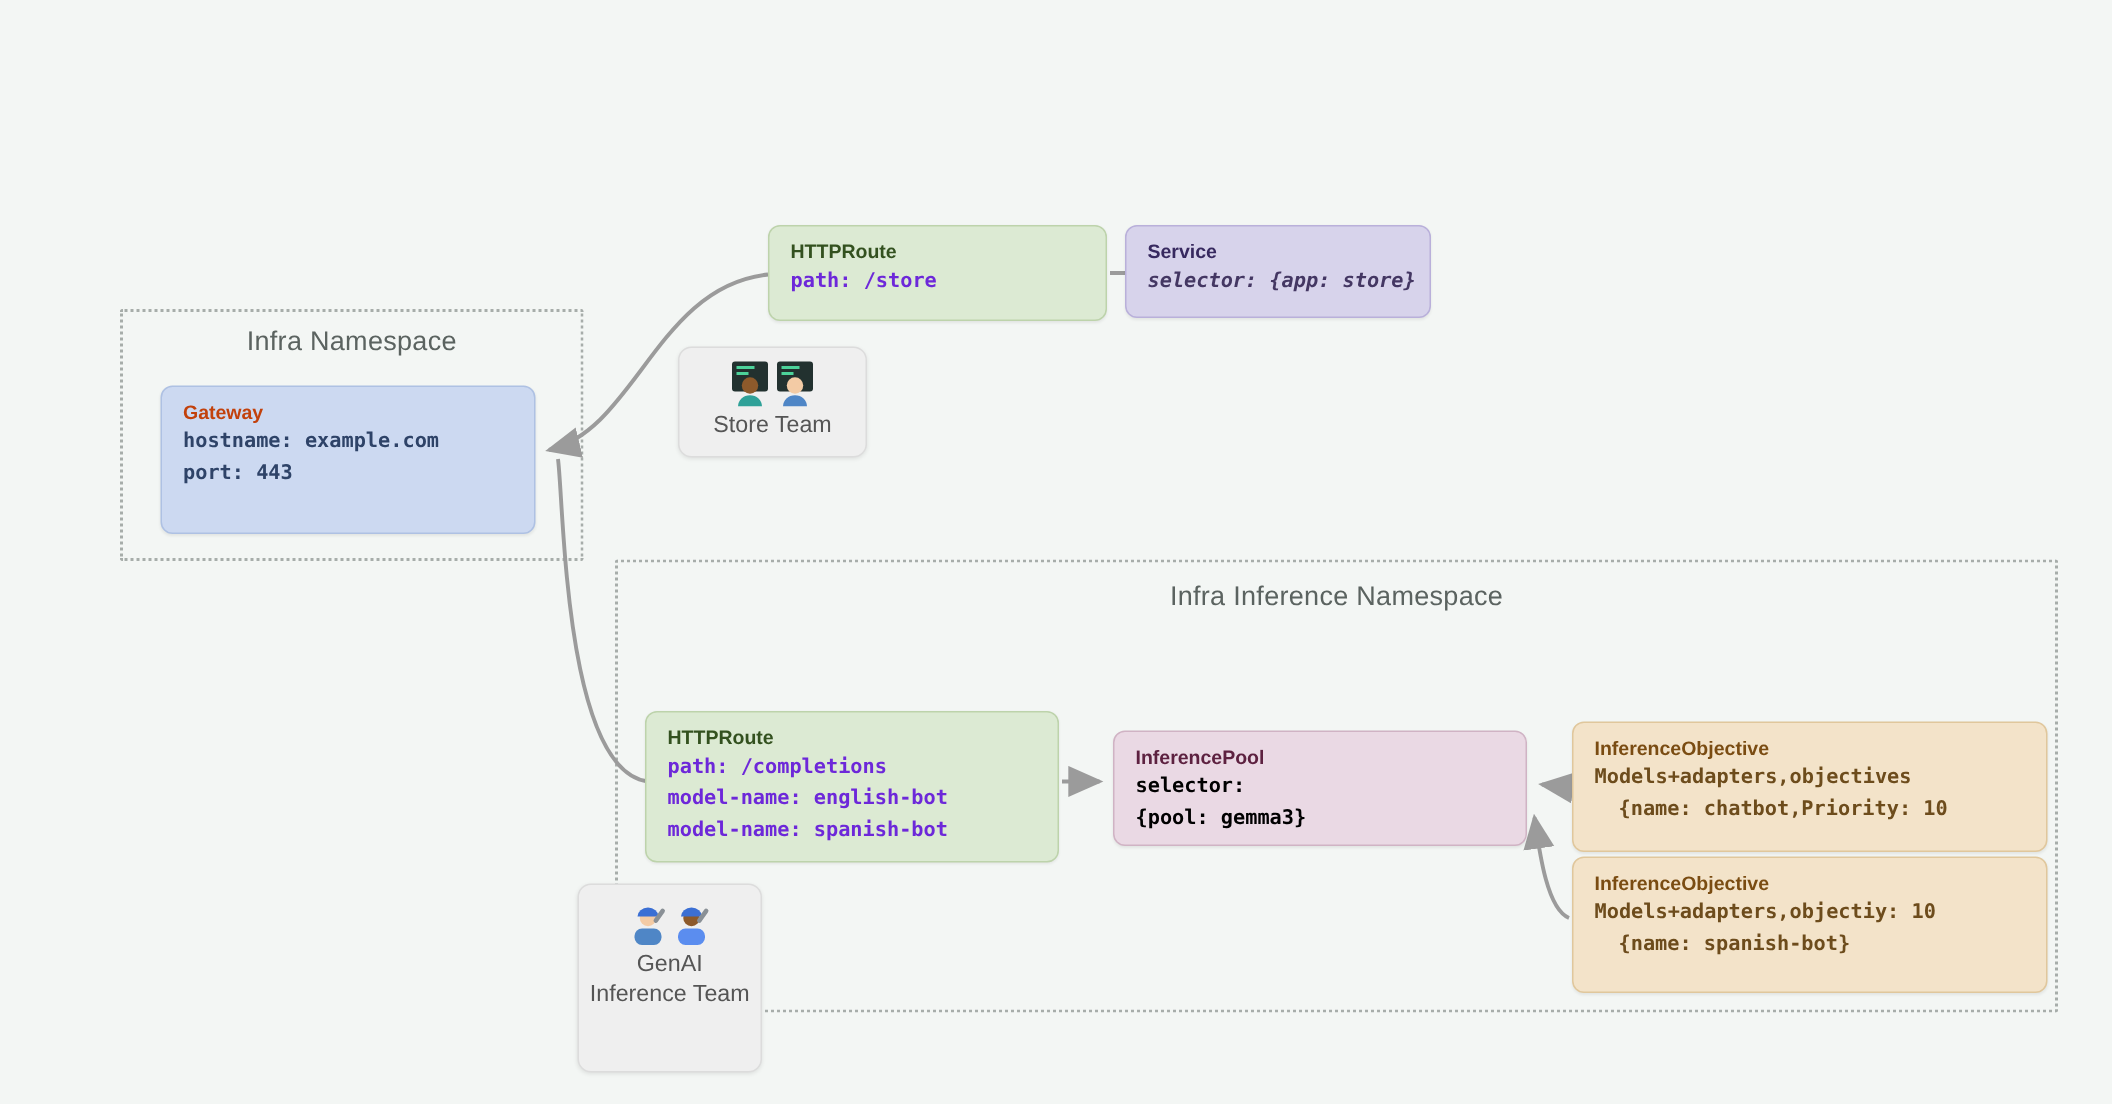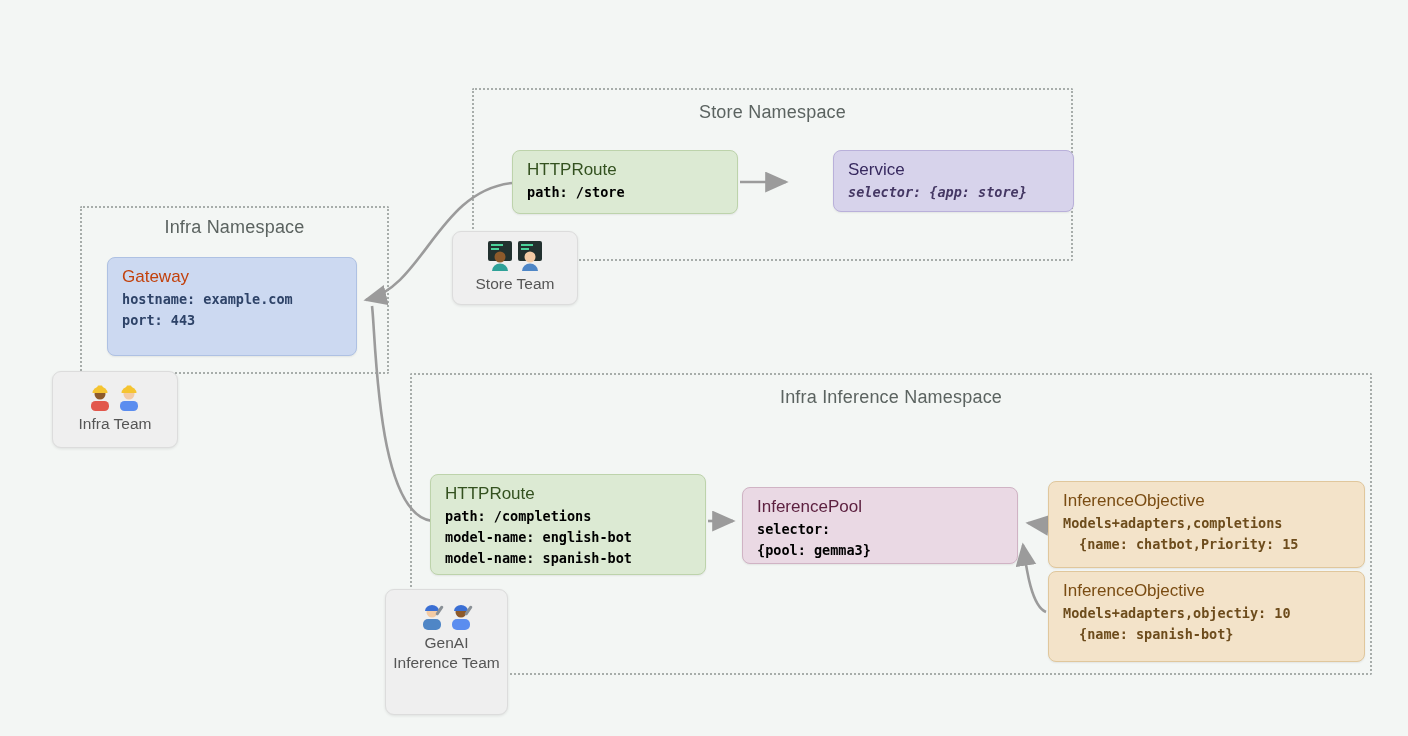--- a/index.html
+++ b/index.html
@@ -4,32 +4,32 @@
 <style>
   html,body{margin:0;padding:0;}
   body{font-family:"Liberation Sans",sans-serif;background:#eef1ef;}
   #canvas{position:relative;width:1408px;height:736px;background:#f3f6f4;overflow:hidden;}
 
   .ns{position:absolute;border:2px dotted #a7adaa;background:transparent;border-radius:2px;}
   .ns-title{position:absolute;left:0;right:0;text-align:center;color:#5b6360;font-size:18px;letter-spacing:.2px;}
 
   .box{position:absolute;border-radius:8px;padding:9px 14px;box-sizing:border-box;
        box-shadow:0 1px 2px rgba(0,0,0,0.07);}
-  .box .title{font-weight:400;font-size:17px;margin-bottom:2px;}
+  .box .title{font-weight:700;font-size:13px;margin-bottom:2px;}
   .box .code{font-family:"DejaVu Sans Mono","Liberation Mono",monospace;
              font-size:13.5px;font-weight:700;line-height:1.55;white-space:nowrap;}
   .indent{padding-left:16px;}
 
   .gateway{background:#ccd9f1;border:1px solid #aec1e3;}
   .gateway .title{color:#c2410c;}
   .gateway .code{color:#2e4368;}
 
   .httproute{background:#dcead3;border:1px solid #bdd3ab;}
   .httproute .title{color:#33511f;}
-  .httproute .code{color:#000000;}
+  .httproute .code{color:#6d28d9;}
 
   .service{background:#d7d3eb;border:1px solid #b9b0da;}
   .service .title{color:#37295f;}
   .service .code{color:#443763;font-style:italic;}
 
   .pool{background:#ead9e4;border:1px solid #d0b3c4;}
   .pool .title{color:#5d2140;}
   .pool .code{color:#000000;}
 
   .objective{background:#f3e3c9;border:1px solid #e0c79c;}
@@ -47,23 +47,20 @@
 </style>
 </head>
 <body>
 
 <div id="canvas">
 
   <div class="ns" style="left:80px;top:206px;width:305px;height:164px;">
     <div class="ns-title" style="top:9px;">Infra Namespace</div>
   </div>
 
-  <div class="ns" style="left:472px;top:88px;width:597px;height:169px;">
-    <div class="ns-title" style="top:12px;">Store Namespace</div>
-  </div>
 
   <div class="ns" style="left:410px;top:373px;width:958px;height:298px;">
     <div class="ns-title" style="top:12px;">Infra Inference Namespace</div>
   </div>
 
   <svg class="arrows" width="1408" height="736" viewBox="0 0 1408 736">
     <defs>
       <marker id="ah" markerWidth="10" markerHeight="9" refX="8" refY="4" orient="auto">
         <path d="M0,0 L9,4 L0,8 z" fill="#9b9b9b"></path>
       </marker>
@@ -80,65 +77,50 @@
     <div class="title">Gateway</div>
     <div class="code">hostname: example.com</div>
     <div class="code">port: 443</div>
   </div>
 
   <div class="box httproute" style="left:512px;top:150px;width:226px;height:64px;">
     <div class="title">HTTPRoute</div>
     <div class="code">path: /store</div>
   </div>
 
-  <div class="box service" style="left:833px;top:150px;width:241px;height:62px;">
+  <div class="box service" style="left:750px;top:150px;width:204px;height:62px;">
     <div class="title">Service</div>
     <div class="code">selector: {app: store}</div>
   </div>
 
   <div class="box httproute" style="left:430px;top:474px;width:276px;height:101px;">
     <div class="title">HTTPRoute</div>
     <div class="code">path: /completions</div>
     <div class="code">model-name: english-bot</div>
     <div class="code">model-name: spanish-bot</div>
   </div>
 
   <div class="box pool" style="left:742px;top:487px;width:276px;height:77px;">
     <div class="title">InferencePool</div>
     <div class="code">selector:</div>
     <div class="code">{pool: gemma3}</div>
   </div>
 
   <div class="box objective" style="left:1048px;top:481px;width:317px;height:87px;">
     <div class="title">InferenceObjective</div>
-    <div class="code">Models+adapters,completions</div>
-    <div class="code indent">{name: chatbot,Priority: 15</div>
+    <div class="code">Models+adapters,objectives</div>
+    <div class="code indent">{name: chatbot,Priority: 10</div>
   </div>
 
   <div class="box objective" style="left:1048px;top:571px;width:317px;height:91px;">
     <div class="title">InferenceObjective</div>
     <div class="code">Models+adapters,objectiy: 10</div>
     <div class="code indent">{name: spanish-bot}</div>
   </div>
 
-  <div class="team" style="left:52px;top:371px;width:126px;height:77px;">
-    <svg class="icon" width="56" height="31" viewBox="0 0 56 31">
-      <rect x="4" y="21" width="18" height="10" rx="4.5" fill="#e2574c"></rect>
-      <circle cx="13" cy="14" r="5.5" fill="#8d5a2b"></circle>
-      <path d="M5.5 13 a7.5 6.5 0 0 1 15 0 z" fill="#f5c431"></path>
-      <rect x="10.5" y="5.5" width="5" height="3" rx="1" fill="#f5c431"></rect>
-      <g transform="translate(29,0)">
-        <rect x="4" y="21" width="18" height="10" rx="4.5" fill="#5b8def"></rect>
-        <circle cx="13" cy="14" r="5.5" fill="#f3cba5"></circle>
-        <path d="M5.5 13 a7.5 6.5 0 0 1 15 0 z" fill="#f5c431"></path>
-        <rect x="10.5" y="5.5" width="5" height="3" rx="1" fill="#f5c431"></rect>
-      </g>
-    </svg>
-    <div class="label">Infra Team</div>
-  </div>
 
   <div class="team" style="left:452px;top:231px;width:126px;height:74px;">
     <svg class="icon" width="58" height="31" viewBox="0 0 58 31">
       <g>
         <rect x="2" y="1" width="24" height="20" rx="2" fill="#22312f"></rect>
         <rect x="5" y="4" width="12" height="2" fill="#4cd29a"></rect>
         <rect x="5" y="8" width="8" height="2" fill="#4cd29a"></rect>
         <path d="M6 31 a8 7.5 0 0 1 16 0 z" fill="#2fa198"></path>
         <circle cx="14" cy="17" r="5.5" fill="#8d5a2b"></circle>
       </g>

